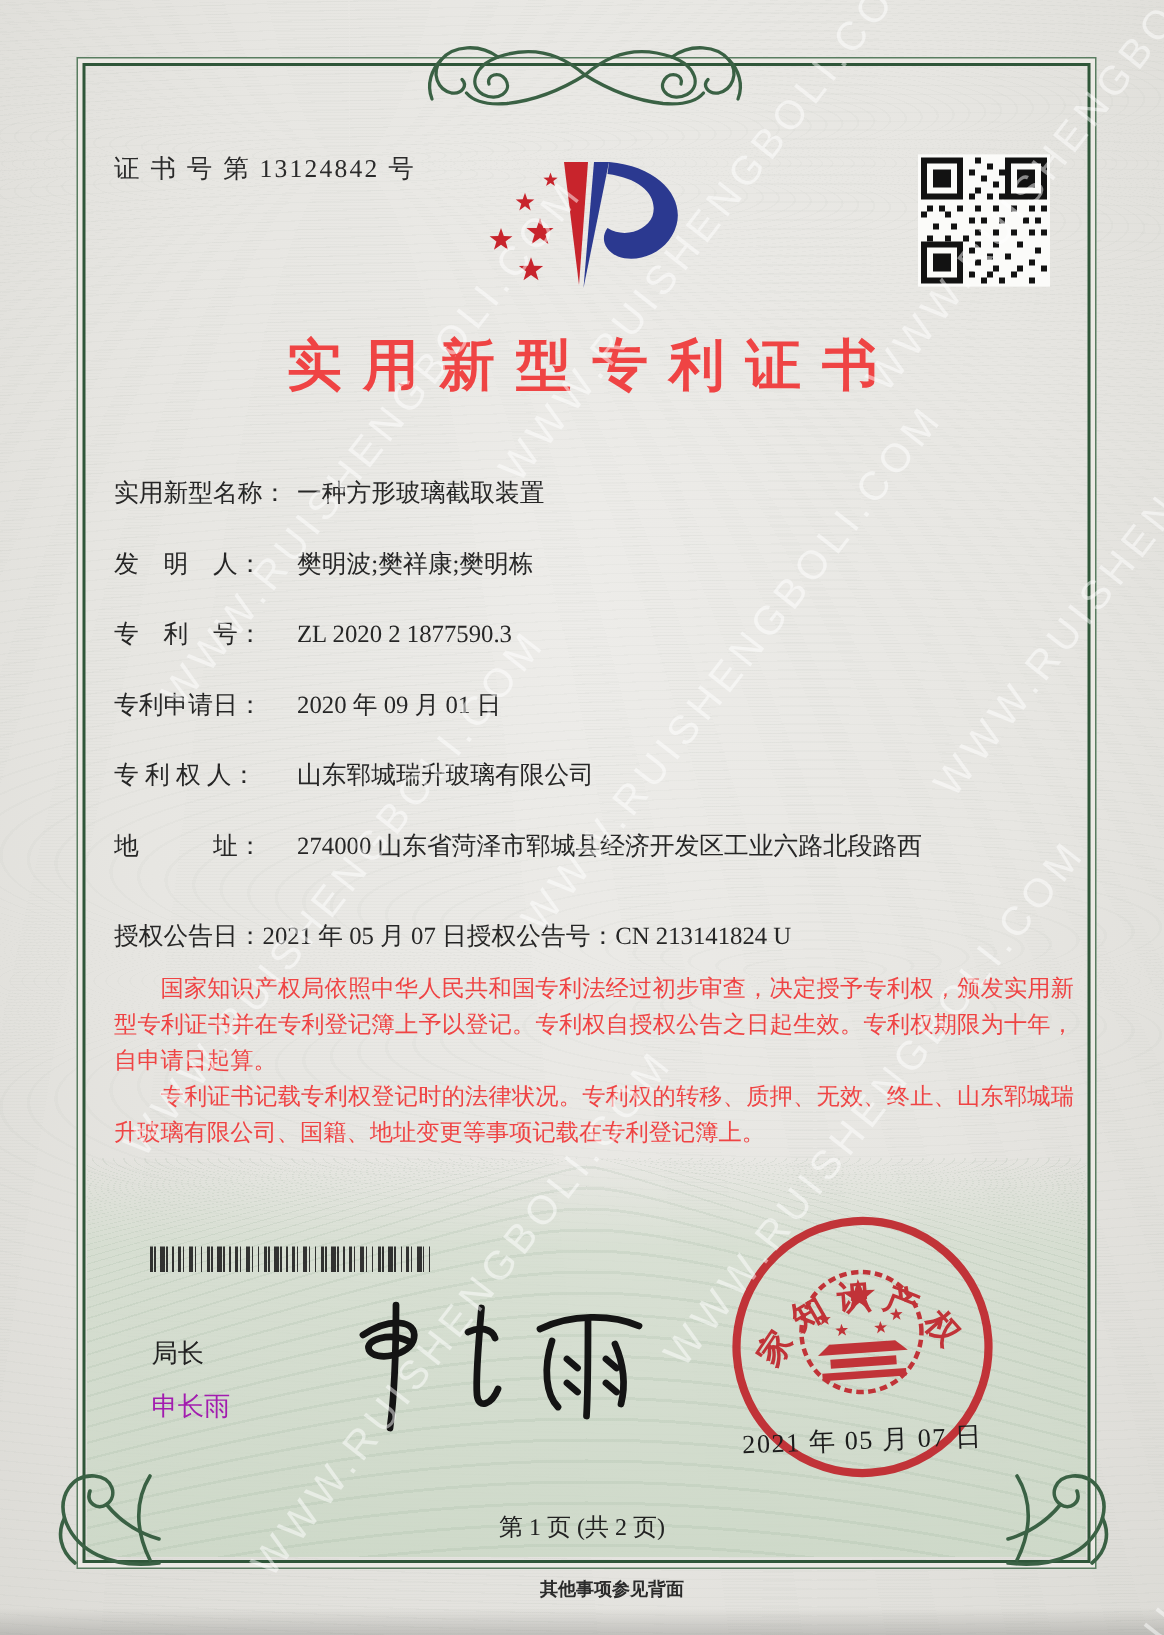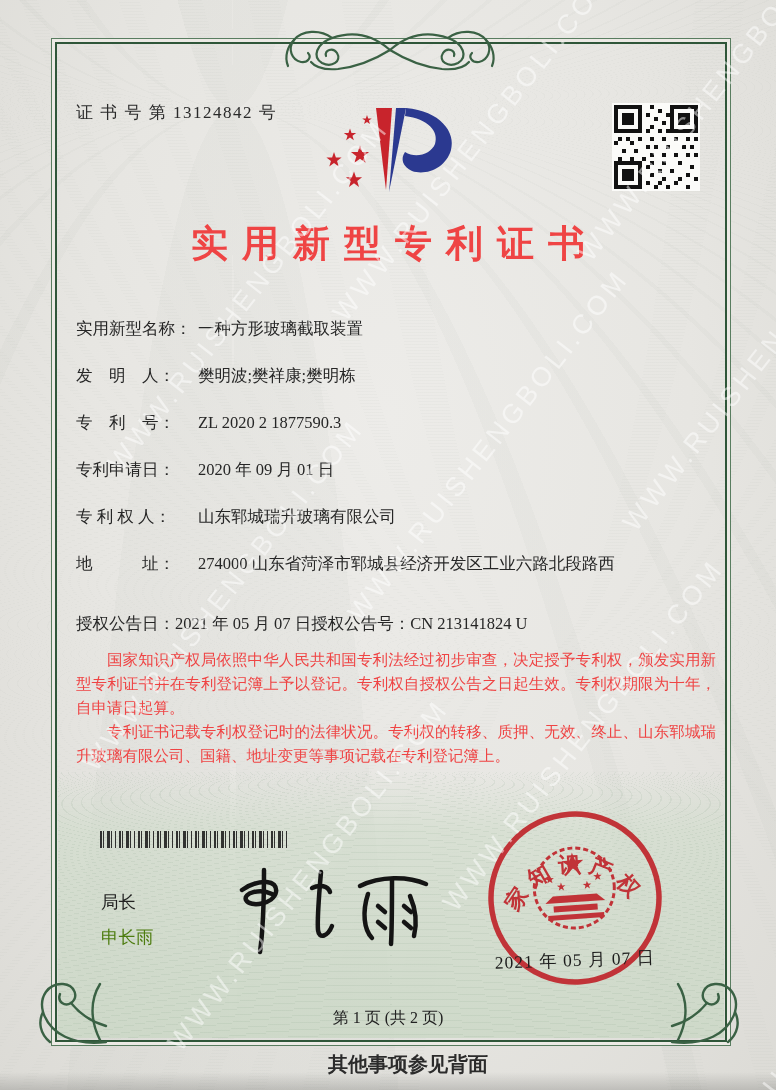--- a/index.html
+++ b/index.html
@@ -40,28 +40,28 @@
   .val{flex:1;max-width:478px;line-height:22px;}
   .grant{display:flex;height:22px;margin-bottom:13px;font-size:16.5px;line-height:22px;}
   .grant .pair2{}
   .paras p{margin:0;font-size:15.5px;line-height:24px;text-indent:2em;text-align:justify;color:#ef4444;}
   .barcode{position:absolute;left:100px;top:831px;width:188px;height:17px;z-index:6;opacity:.88;
     background:
       repeating-linear-gradient(90deg,#1b1b1b 0 2px,transparent 2px 3px,#1b1b1b 3px 4px,transparent 4px 7px,
       #1b1b1b 7px 10px,transparent 10px 11px,#1b1b1b 11px 12px,transparent 12px 15px,
       #1b1b1b 15px 16px,transparent 16px 19px);}
   .sig-title{position:absolute;left:101px;top:890px;z-index:6;font-size:17.5px;color:#222;}
-  .sig-name{position:absolute;left:101px;top:925px;z-index:6;font-size:17.5px;color:#4d7c0f;}
+  .sig-name{position:absolute;left:101px;top:925px;z-index:6;font-size:17.5px;color:#a21caf;}
   .sig-hand{position:absolute;left:220px;top:860px;z-index:6;}
   .seal{position:absolute;left:483px;top:806px;z-index:6;transform:rotate(-4deg);opacity:.93;}
   .seal-date{position:absolute;left:468px;top:948px;width:214px;z-index:7;text-align:center;
     font-size:17.5px;color:#1c1c1c;letter-spacing:1px;transform:rotate(-2deg);}
   .page-num{position:absolute;left:0;right:0;top:1008px;z-index:6;text-align:center;font-size:16px;color:#222;}
   .back-note{position:absolute;left:0;right:0;top:1051px;z-index:6;text-align:center;
-    font-size:20px;font-weight:600;color:#2b2b2b;margin-left:40px;}
+    font-size:12px;font-weight:600;color:#2b2b2b;margin-left:40px;}
   .ornament-top{position:absolute;left:268px;top:24px;z-index:4;}
   .corner{position:absolute;top:972px;z-index:4;}
   .corner.left{left:30px;}
   .corner.right{left:668px;}
   .wm{position:absolute;z-index:50;pointer-events:none;white-space:nowrap;
     font-family:"Liberation Sans","DejaVu Sans",sans-serif;
     font-size:27px;letter-spacing:4px;color:rgba(255,255,255,0.5);transform:rotate(-52deg);}
 </style>
 </head>
 <body>

